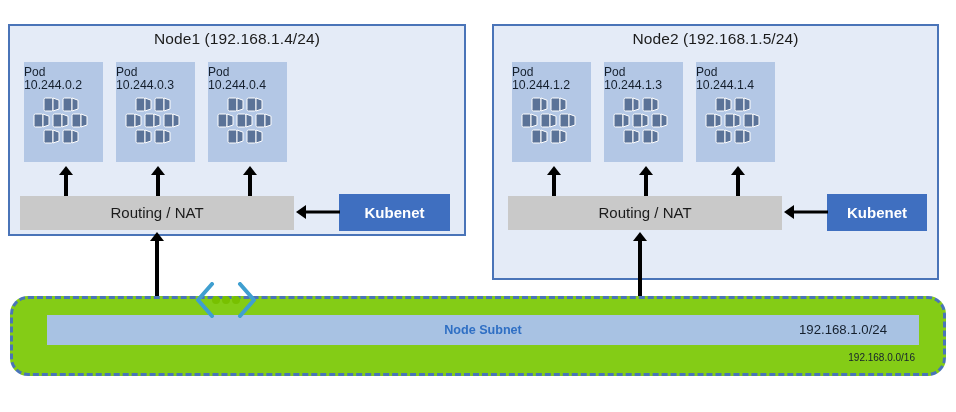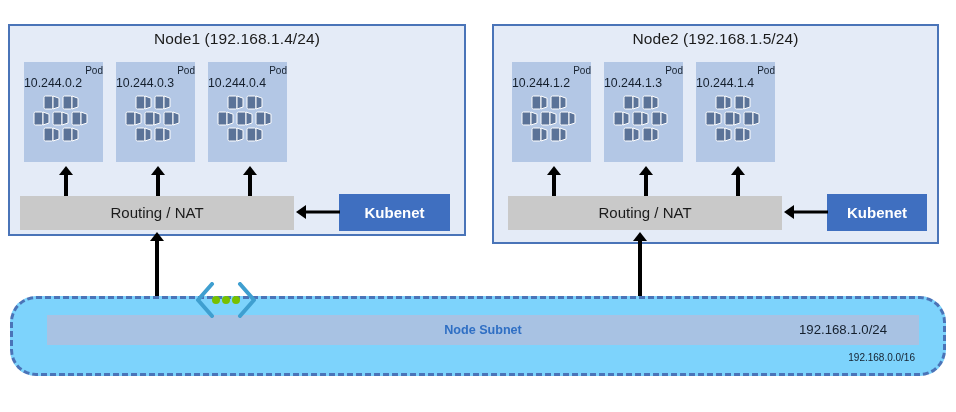--- a/index.html
+++ b/index.html
@@ -37,22 +37,22 @@
   
   .pod-box {
     position: absolute;
     box-sizing: border-box;
     background: #b3c7e5;
     width: 79px;
     height: 100px;
     top: 36px;
   }
   .pod-label {
-    text-align: right;
-    font-size: 10px;
+    text-align: left;
+    font-size: 12px;
     color: #15202e;
     margin-top: 4px;
     line-height: 1.02;
   }
   .pod-ip {
     font-size: 12.3px;
     color: #15202e;
     line-height: 1.05;
     margin-top: 1px;
   }
@@ -131,23 +131,23 @@
     left: 0;
     border-top: 7px solid transparent;
     border-bottom: 7px solid transparent;
     border-right: 10px solid #000000;
   }
 
   
   .vnet-box {
     position: absolute;
     box-sizing: border-box;
-    background: #7dd3fc;
+    background: #84cc16;
     border: 3px dashed #4a74b8;
-    border-radius: 26px;
+    border-radius: 18px;
   }
   .subnet-bar {
     position: absolute;
     background: #a8c2e3;
     height: 30px;
     line-height: 30px;
   }
   .subnet-label {
     position: absolute;
     left: 0; right: 0;
@@ -320,21 +320,21 @@
     <div class="routing-bar" style="left:10px; top:170px; width:274px;">Routing / NAT</div>
 
     <div class="kubenet-box" style="left:329px; top:168px; width:111px;">Kubenet</div>
 
     <div class="h-arrow" style="left:286px; top:178px; width:44px; height:16px;">
       <div class="head-left"></div>
       <div class="arrow-shaft-h" style="left:9px; right:0;"></div>
     </div>
   </div>
 
-  <div class="node-box" style="left:492px; top:24px; width:447px; height:220px;">
+  <div class="node-box" style="left:492px; top:24px; width:447px; height:256px;">
     <div class="node-title">Node2 (192.168.1.5/24)</div>
 
     <div class="pod-box" style="left:18px;">
       <div class="pod-label">Pod</div>
       <div class="pod-ip">10.244.1.2</div>
       <div class="pod-icon">
         <svg width="66" height="48" viewBox="0 0 66 48" aria-hidden="true">
           <g fill="#5b7398" stroke="#ffffff" stroke-width="1">
             <g transform="translate(13,1)">
                 <rect x="0" y="0" width="9" height="13" rx="1.5"></rect>

